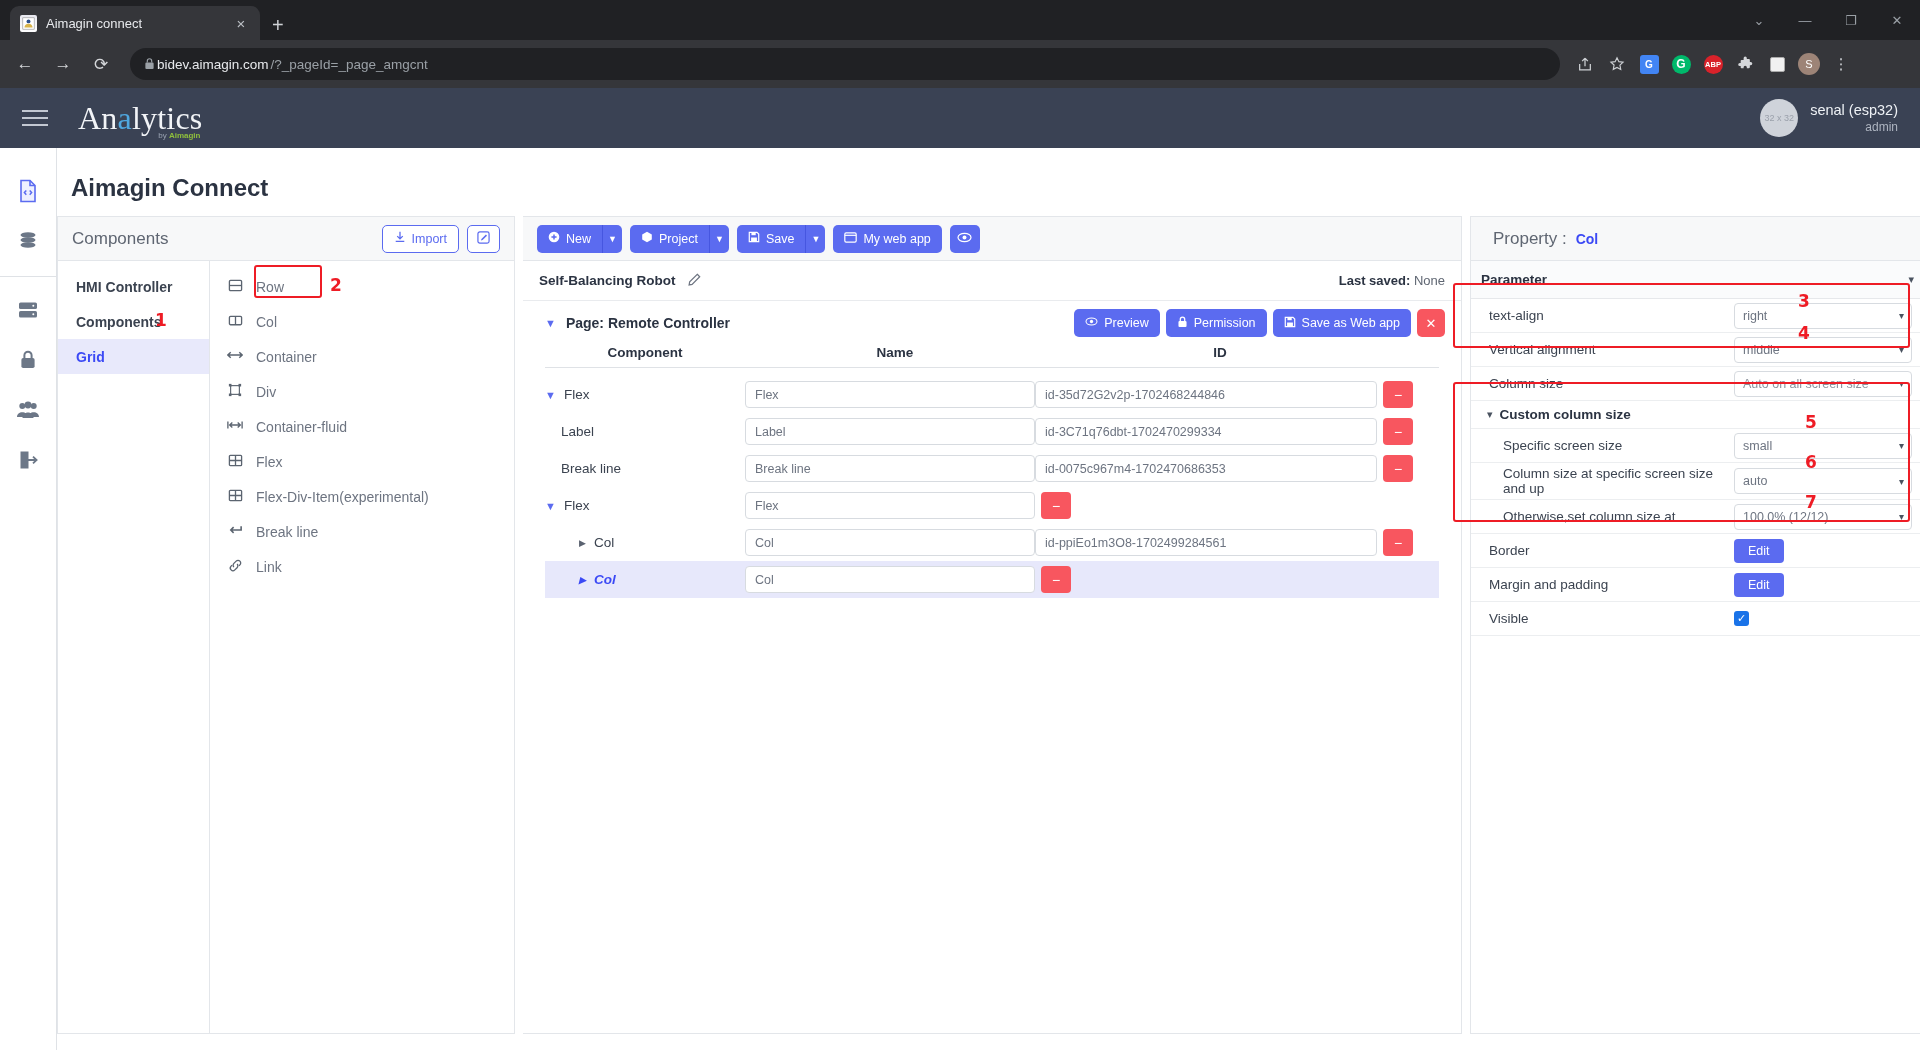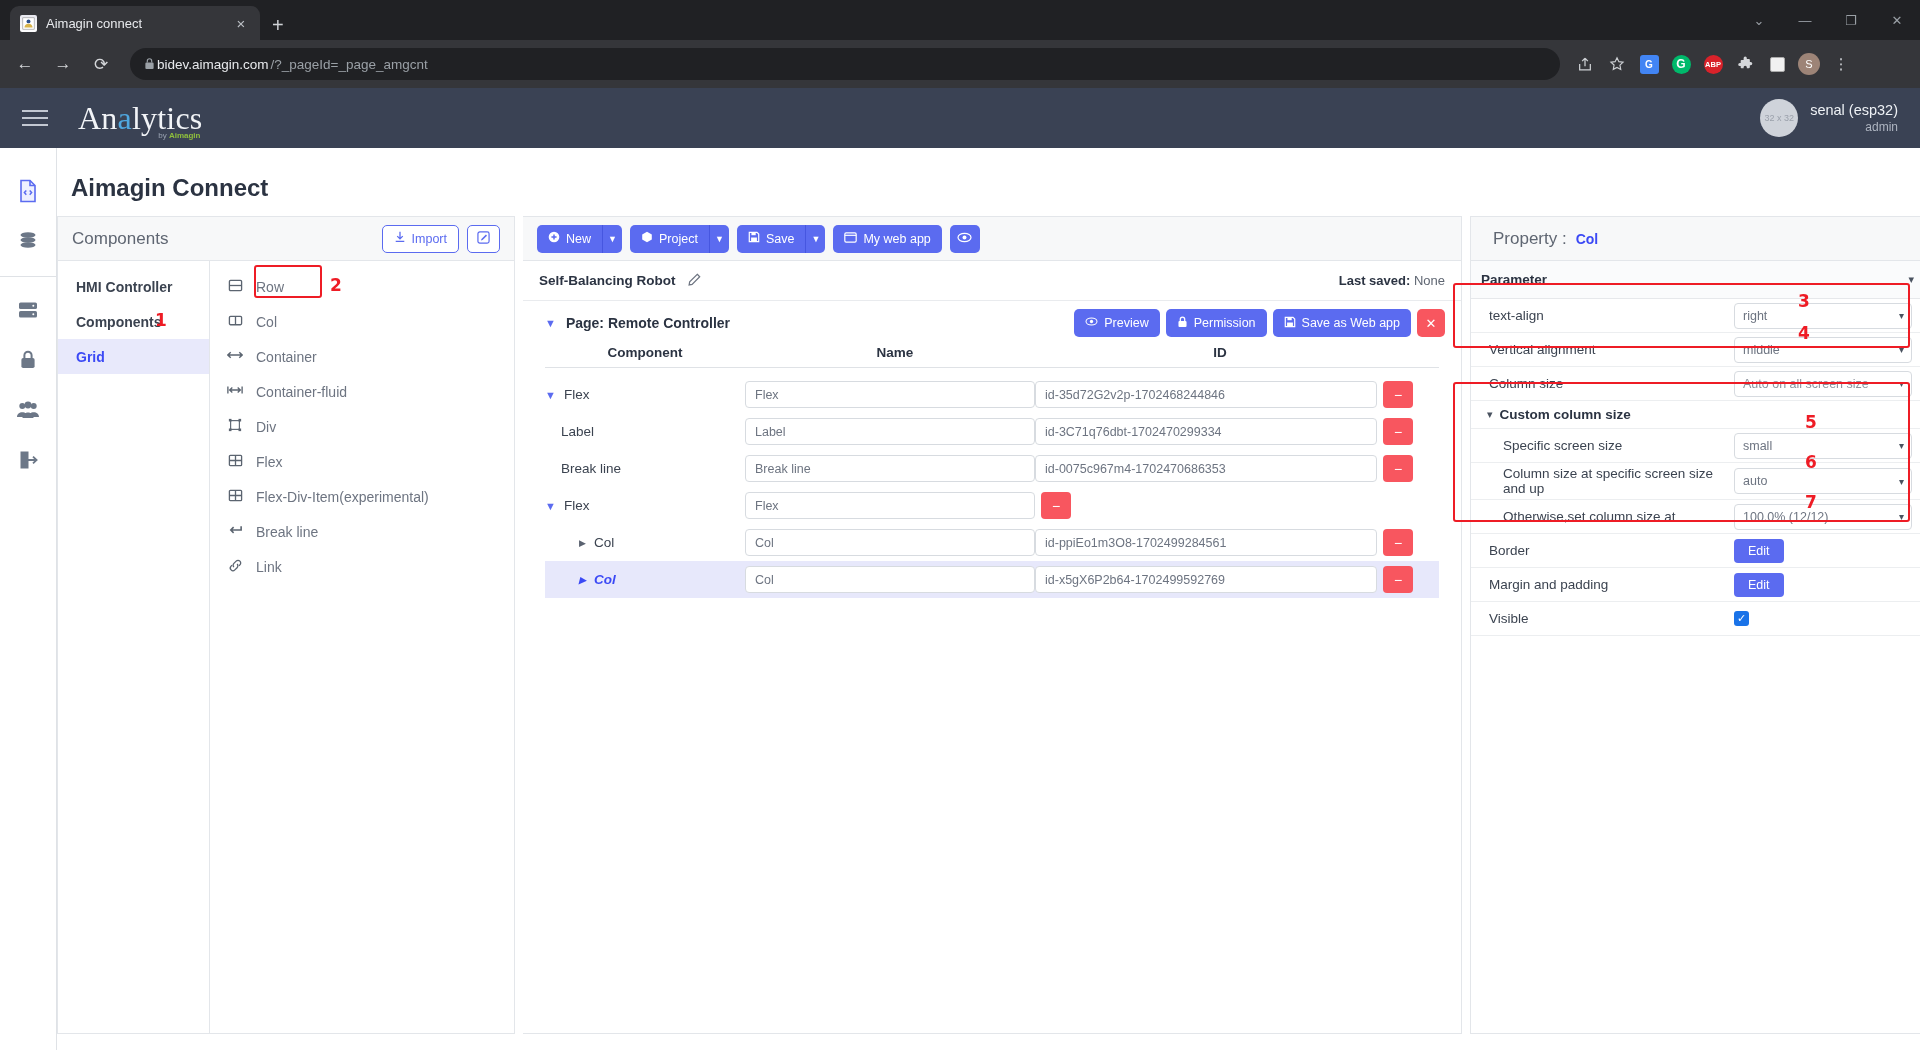--- a/index.html
+++ b/index.html
@@ -432,37 +432,37 @@
             <div class="comp-item">
               <span class="ci">
                 <svg width="16" height="14" viewBox="0 0 18 14" aria-hidden="true">
                   <path d="M1 7h16M4.2 4 1 7l3.2 3M13.8 4 17 7l-3.2 3" fill="none" stroke="#5b6470" stroke-width="1.6"></path>
                 </svg>
               </span>
               <span>Container</span>
             </div>
             <div class="comp-item">
               <span class="ci">
-                <svg width="16" height="14" viewBox="0 0 18 14" aria-hidden="true">
-                  <path d="M1 3v8M17 3v8M3 7h12M6 4.2 3 7l3 2.8M12 4.2 15 7l-3 2.8" fill="none" stroke="#5b6470" stroke-width="1.5"></path>
-                </svg>
-              </span>
-              <span>Container-fluid</span>
-            </div>
-            <div class="comp-item">
-              <span class="ci">
                 <svg width="14" height="14" viewBox="0 0 16 16" aria-hidden="true">
                   <rect x="3" y="3" width="10" height="10" fill="none" stroke="#5b6470" stroke-width="1.3"></rect>
                   <rect x="1" y="1" width="3" height="3" fill="#5b6470"></rect>
                     <rect x="12" y="1" width="3" height="3" fill="#5b6470"></rect>
                   <rect x="1" y="12" width="3" height="3" fill="#5b6470"></rect>
                     <rect x="12" y="12" width="3" height="3" fill="#5b6470"></rect>
                 </svg>
               </span>
               <span>Div</span>
+            </div>
+            <div class="comp-item">
+              <span class="ci">
+                <svg width="16" height="14" viewBox="0 0 18 14" aria-hidden="true">
+                  <path d="M1 3v8M17 3v8M3 7h12M6 4.2 3 7l3 2.8M12 4.2 15 7l-3 2.8" fill="none" stroke="#5b6470" stroke-width="1.5"></path>
+                </svg>
+              </span>
+              <span>Container-fluid</span>
             </div>
             <div class="comp-item">
               <span class="ci">
                 <svg width="15" height="15" viewBox="0 0 16 16" aria-hidden="true">
                   <rect x="1.5" y="2.5" width="13" height="11" rx="1" fill="none" stroke="#5b6470" stroke-width="1.4"></rect>
                   <path d="M8 2.5v11M1.5 8h13" stroke="#5b6470" stroke-width="1.4"></path>
                 </svg>
               </span>
               <span>Flex</span>
             </div>
@@ -686,23 +686,20 @@
           </div>
 
           <div class="tt-row selected">
             <div class="tt-comp indent2 sel">
               <span class="caret-r" style="color:#3b49f5;">▶</span>
               <span>Col</span>
             </div>
             <div class="tt-name">
               <div class="tt-inp">Col</div>
             </div>
-            <div class="tt-id">
-              <div class="tt-inp">id-x5gX6P2b64-1702499592769</div>
-            </div>
             <div class="tt-minus">
                 <button class="btn-minus">−</button>
               </div>
           </div>
         </div>
       </div>
 
       <div class="panel prop-panel">
         <div class="prop-head">
           <span class="lbl">Property :</span>

